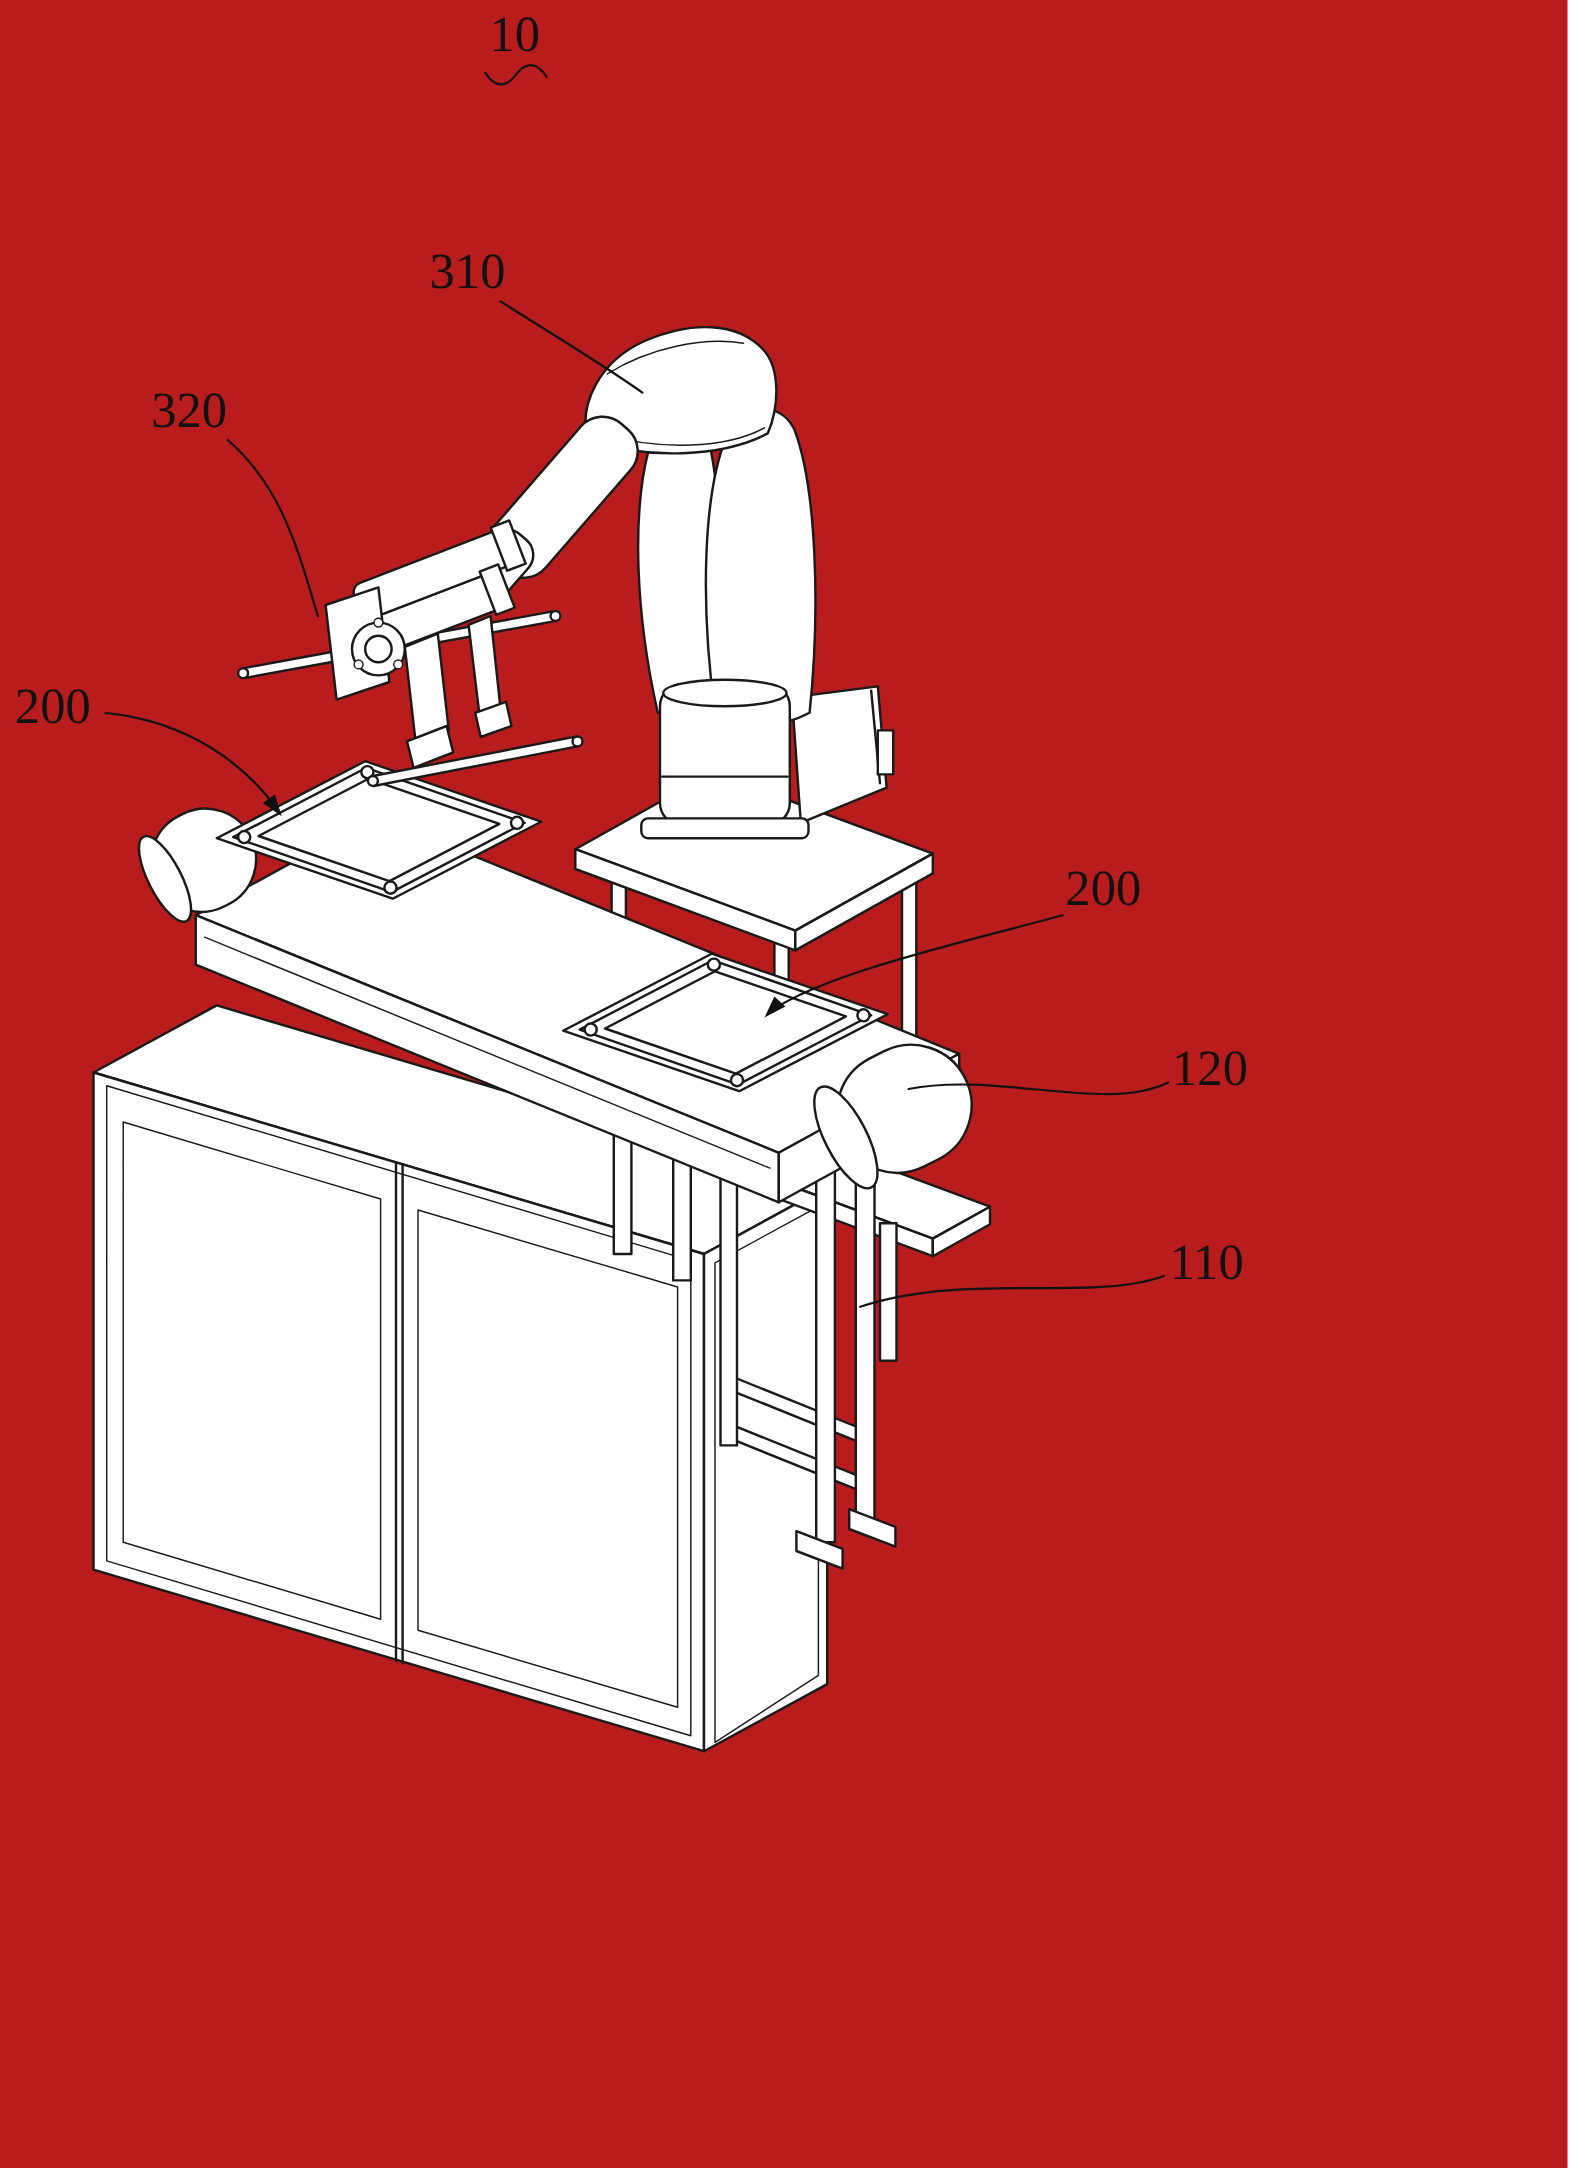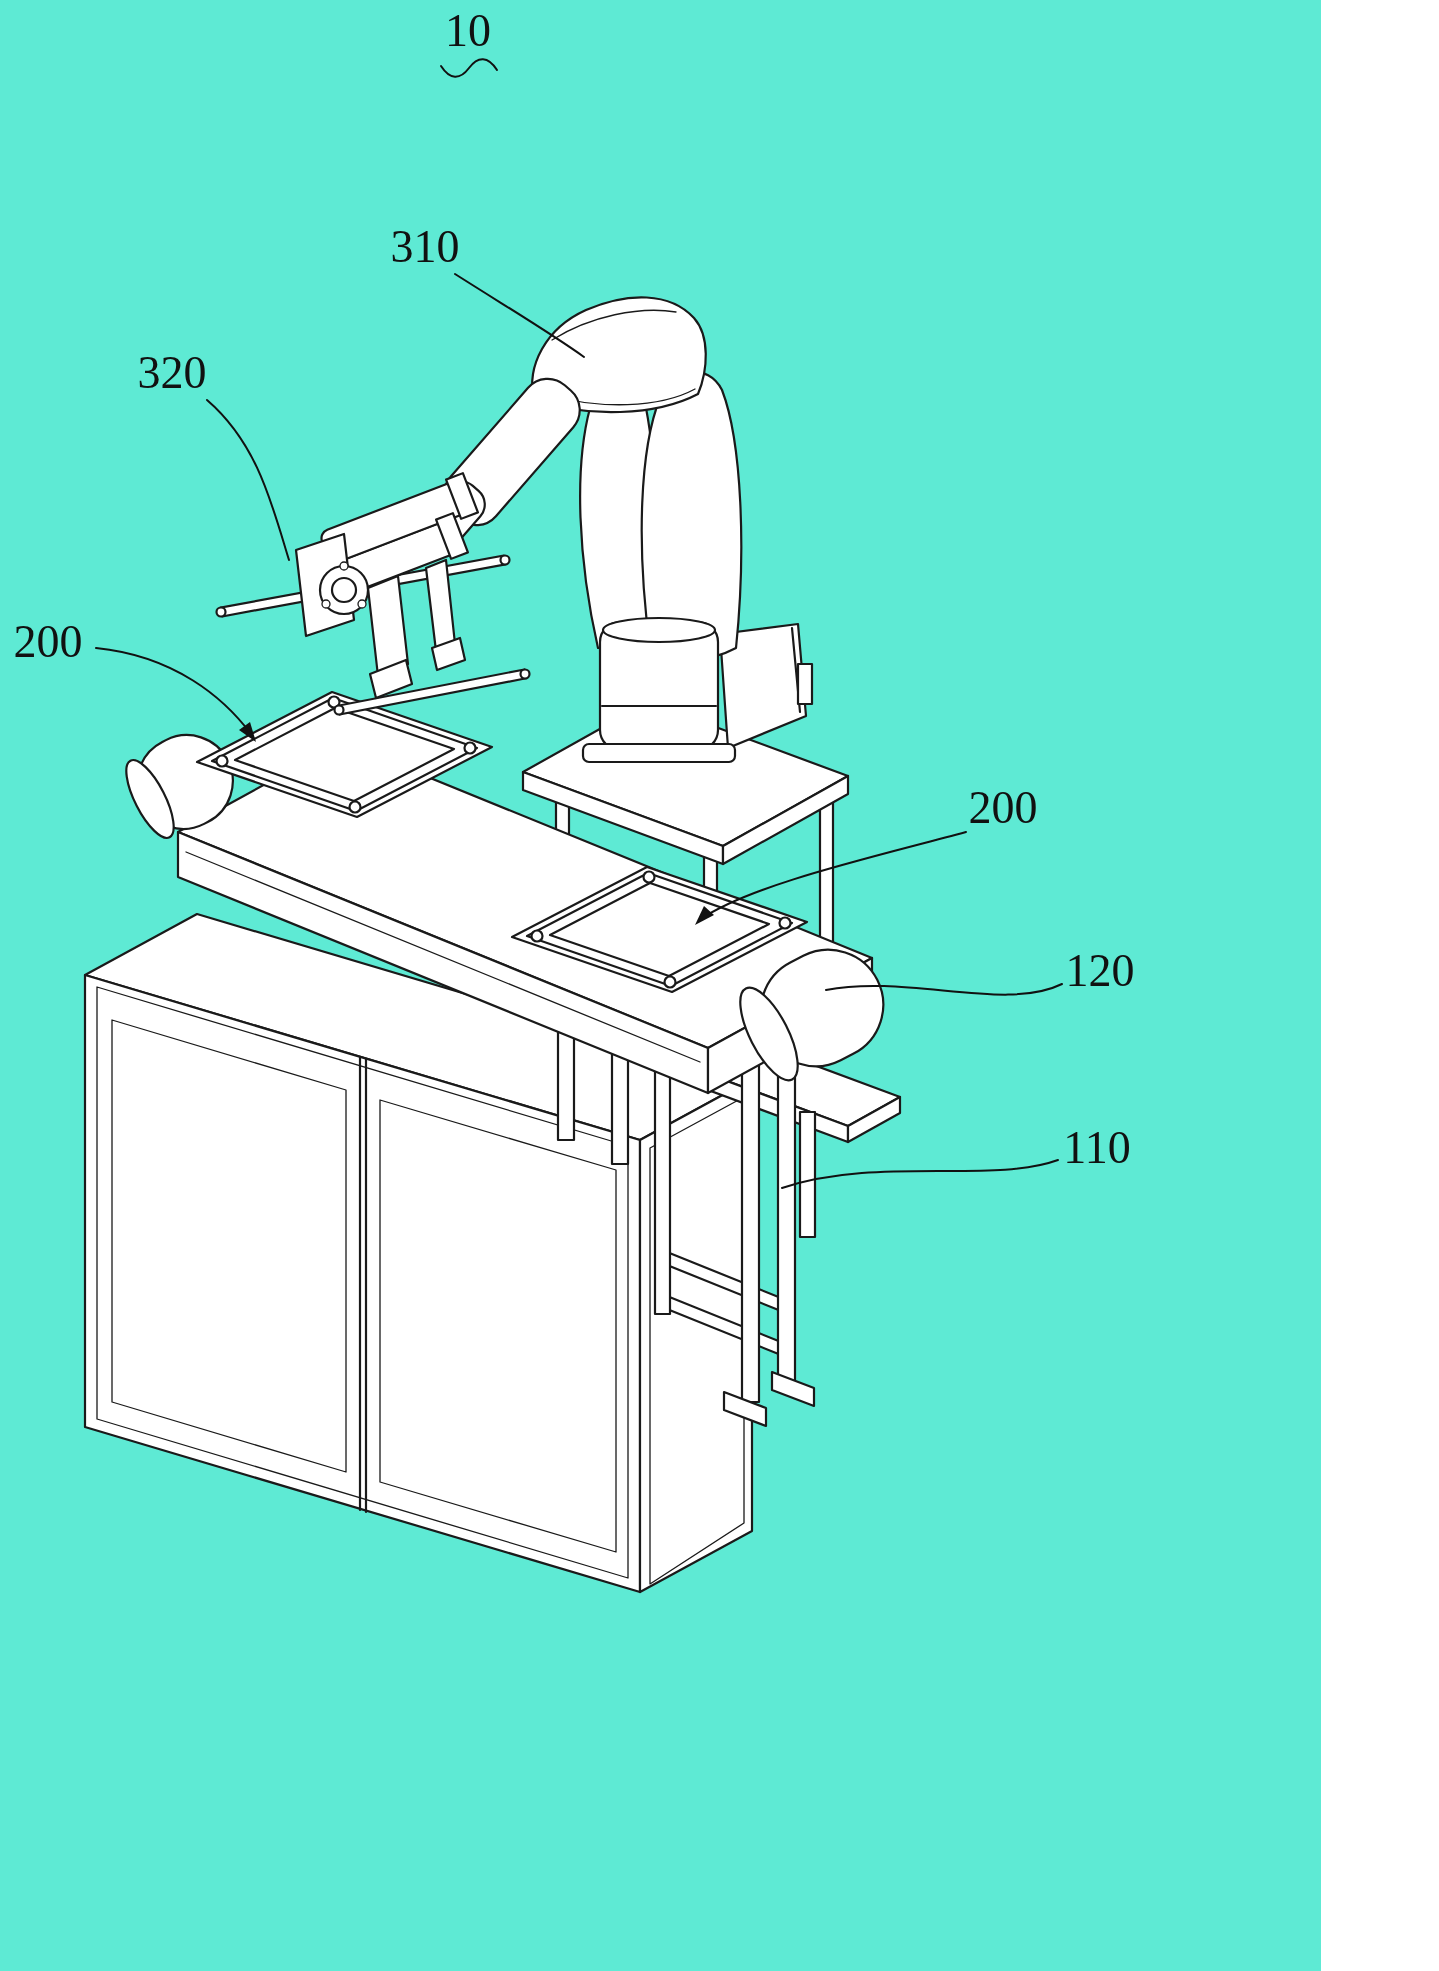--- a/index.html
+++ b/index.html
@@ -1,19 +1,19 @@
 <!DOCTYPE html>
 <html><head>
 <meta charset="utf-8">
 <style>
   html,body{margin:0;padding:0;background:#ffffff;}
   .canvas{
     position:relative;
-    width:1321px;height:1971px;
-    background:#5eead4;
+    width:1425px;height:1971px;
+    background:#b91c1c;
     font-family:"Liberation Serif","DejaVu Serif",serif;
     overflow:hidden;
   }
   svg{display:block}
   .ref-label{
     font-family:"Liberation Serif","DejaVu Serif",serif;
     font-size:46px;
     fill:#111;
   }
   .leader{fill:none;stroke:#111;stroke-width:2;}

